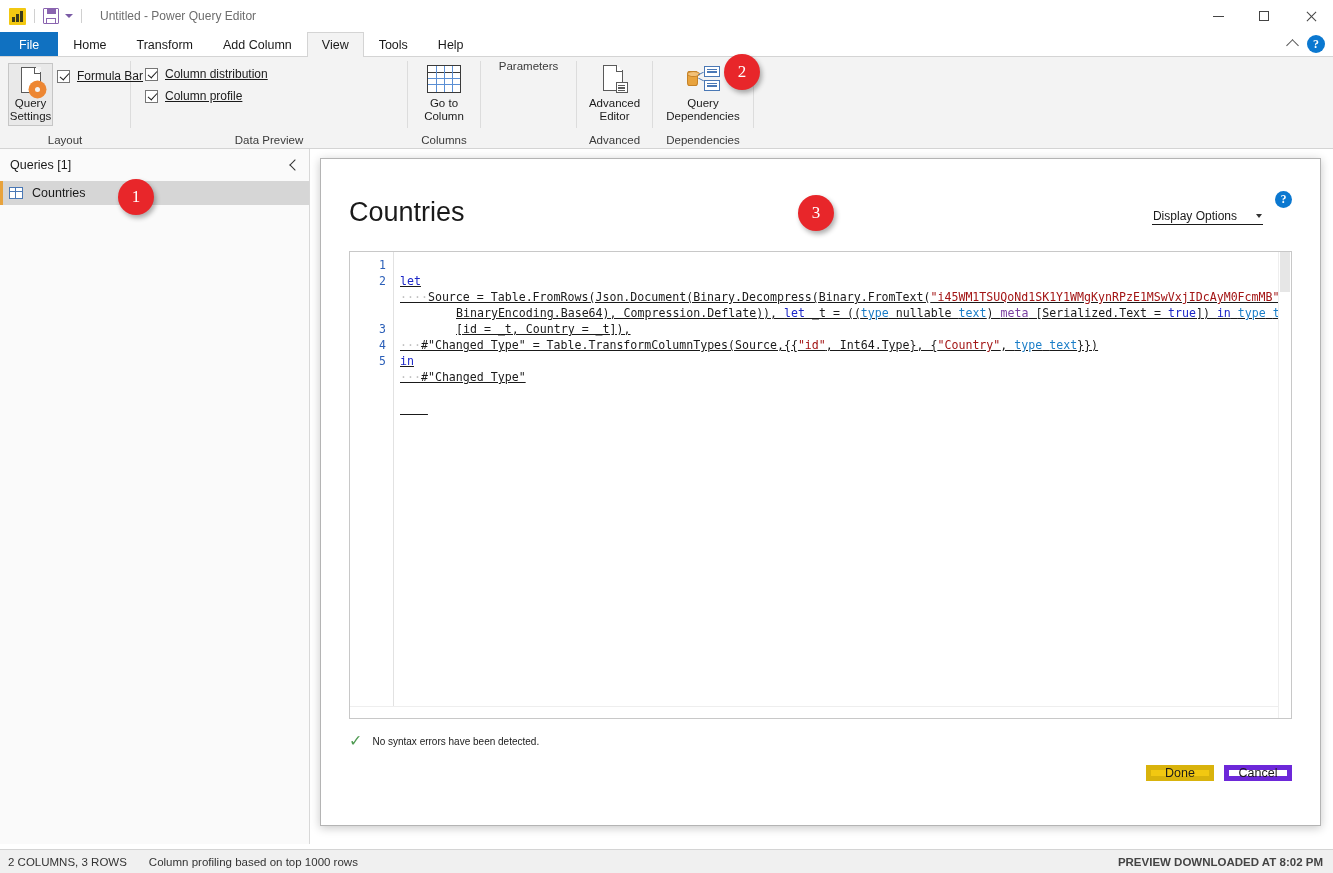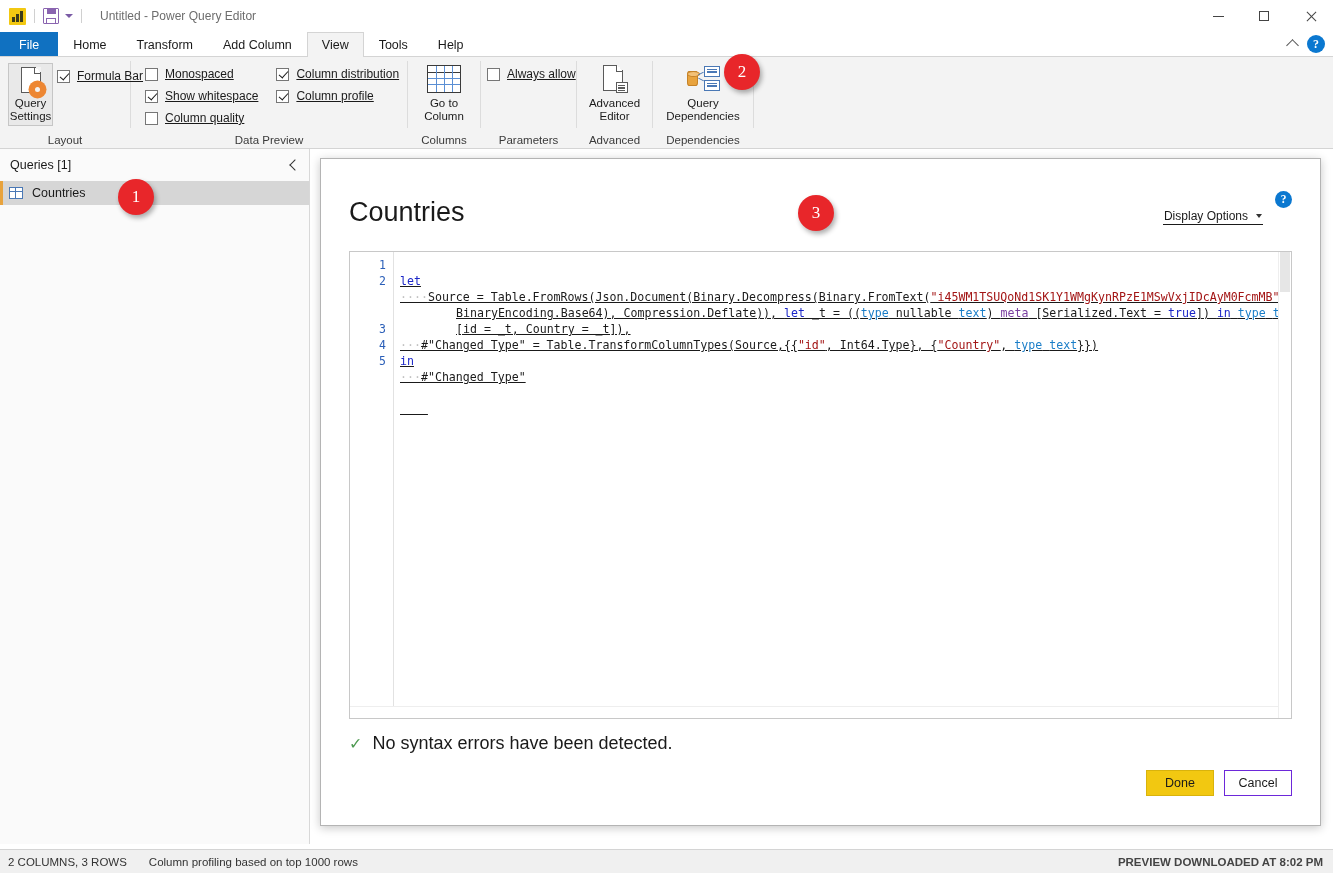--- a/index.html
+++ b/index.html
@@ -200,21 +200,21 @@
   .dlg-title-text { margin-left:8px; font-size:12px; color:#1a1a1a; }
   .dlg-wc { margin-left:auto; display:flex; }
   .dlg-wc .win-btn { width:46px; height:30px; }
   .glyph-max-sm { width:9px; height:11px; border:1px solid #444; }
 
   .dlg-header { display:flex; align-items:flex-end; padding: 14px 28px 0 28px; }
   .dlg-h1 { font-size:27px; font-weight:normal; color:#1a1a1a; line-height:34px; }
   .dlg-header-right { margin-left:auto; display:flex; align-items:center; gap:12px; padding-bottom:4px; }
   .display-options {
     font-size:12px; color:#1a1a1a; border-bottom:1px solid #1a1a1a;
-    display:flex; align-items:center; gap:8px; padding: 0 1px 1px 1px; margin-top: 36px;
+    display:flex; align-items:center; gap:19px; padding: 0 1px 1px 1px; margin-top: 36px;
   }
   .caret-sm { width:0;height:0;border-left:3.5px solid transparent;border-right:3.5px solid transparent;border-top:4px solid #333; }
   .help-circle-sm {
     width:17px;height:17px;border-radius:50%;background:#0b78d0;color:#fff;
     display:flex;align-items:center;justify-content:center;font-size:11.5px;font-weight:bold;
     font-family:"Liberation Serif", serif;
   }
 
   .code-wrap {
     margin: 22px 28px 0 28px; border:1px solid #c8c8c8; height: 468px;
@@ -239,26 +239,26 @@
   .vscroll {
     position:absolute; right:0; top:0; bottom:0; width:13px; background:#fff; border-left:1px solid #eee;
   }
   .vthumb { position:absolute; top:0; left:1px; width:10px; height:40px; background:#e6e6e6; }
   .hscroll {
     position:absolute; left:0; right:13px; bottom:0; height:12px; background:#fff; border-top:1px solid #eee;
   }
 
   .syntax-row { display:flex; align-items:center; gap:10px; margin: 14px 28px 0 28px; }
   .check-mark { color:#4e9a51; font-size:16px; line-height:16px; }
-  .syntax-text { font-size:18px; color:#1a1a1a; }
+  .syntax-text { font-size:10px; color:#1a1a1a; }
 
   .dlg-buttons { margin-left:auto; display:flex; gap:10px; padding: 16px 28px 0 0; }
   .btn {
-    min-width:68px; height:26px; font-size:12.5px; display:flex; align-items:center;
-    justify-content:center; border:1px solid #6d28d9; background:#fff; cursor:default;
+    min-width:68px; height:16px; font-size:12.5px; display:flex; align-items:center;
+    justify-content:center; border:5px solid #6d28d9; background:#fff; cursor:default;
   }
   .btn.primary { background:#f2c811; border-color:#d9b30c; }
 
   
   .badge {
     position:absolute; width:36px; height:36px; border-radius:50%;
     background:#e8262a; color:#fff; display:flex; align-items:center; justify-content:center;
     font-size:17px; font-family:"Liberation Serif", serif; z-index: 60;
     box-shadow: 2px 3px 5px rgba(0,0,0,0.32);
   }
@@ -329,34 +329,20 @@
       </div>
     </div>
     <div class="grp-label">Layout</div>
   </div>
   <div class="rsep"></div>
 
   <div class="rgroup" style="width:276px;">
     <div class="grp-content" style="gap:18px; padding-left:14px;">
       <div>
         <div class="chk-row">
-          <div class="chk"></div>
-          <div class="chk-label">Monospaced</div>
-        </div>
-        <div class="chk-row">
-          <div class="chk on"></div>
-          <div class="chk-label">Show whitespace</div>
-        </div>
-        <div class="chk-row">
-          <div class="chk"></div>
-          <div class="chk-label">Column quality</div>
-        </div>
-      </div>
-      <div>
-        <div class="chk-row">
           <div class="chk on"></div>
           <div class="chk-label">Column distribution</div>
         </div>
         <div class="chk-row">
           <div class="chk on"></div>
           <div class="chk-label">Column profile</div>
         </div>
       </div>
     </div>
     <div class="grp-label">Data Preview</div>
@@ -376,26 +362,20 @@
         </div>
         <div class="cap" style="margin-top:4px;">Go to</div>
         <div class="cap">Column</div>
       </div>
     </div>
     <div class="grp-label">Columns</div>
   </div>
   <div class="rsep"></div>
 
   <div class="rgroup" style="width:95px;">
-    <div class="grp-content" style="padding-left:6px;">
-      <div class="chk-row">
-        <div class="chk"></div>
-        <div class="chk-label">Always allow</div>
-      </div>
-    </div>
     <div class="grp-label">Parameters</div>
   </div>
   <div class="rsep"></div>
 
   <div class="rgroup" style="width:75px;">
     <div class="grp-content" style="justify-content:center;">
       <div class="bigbtn">
         <div class="adv-icon">
           <div class="page2"></div>
             <div class="fold2"></div>

